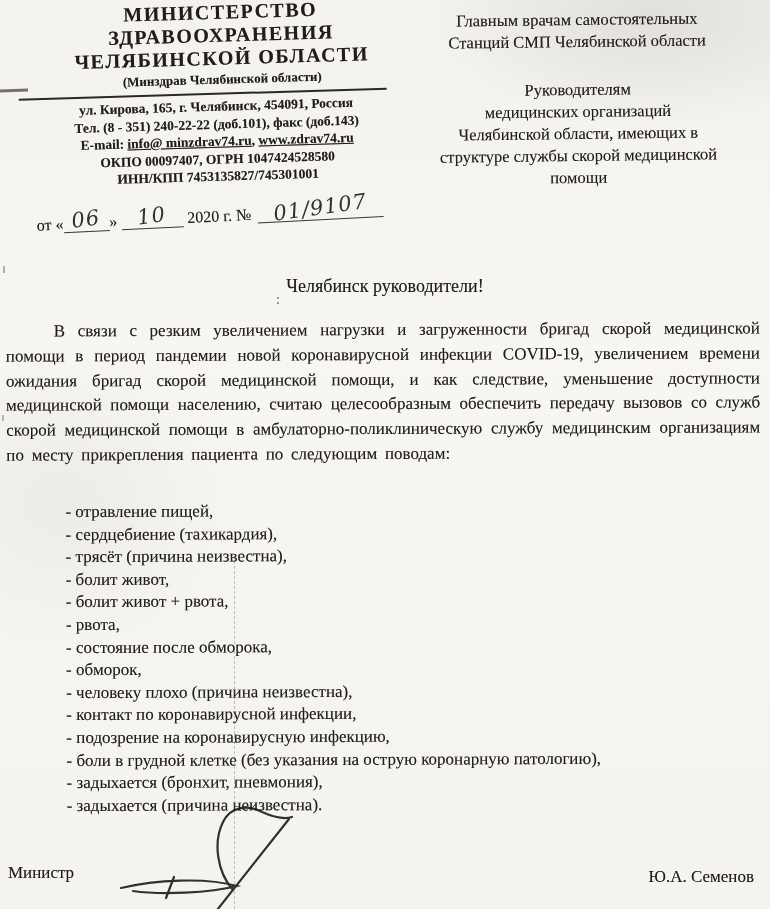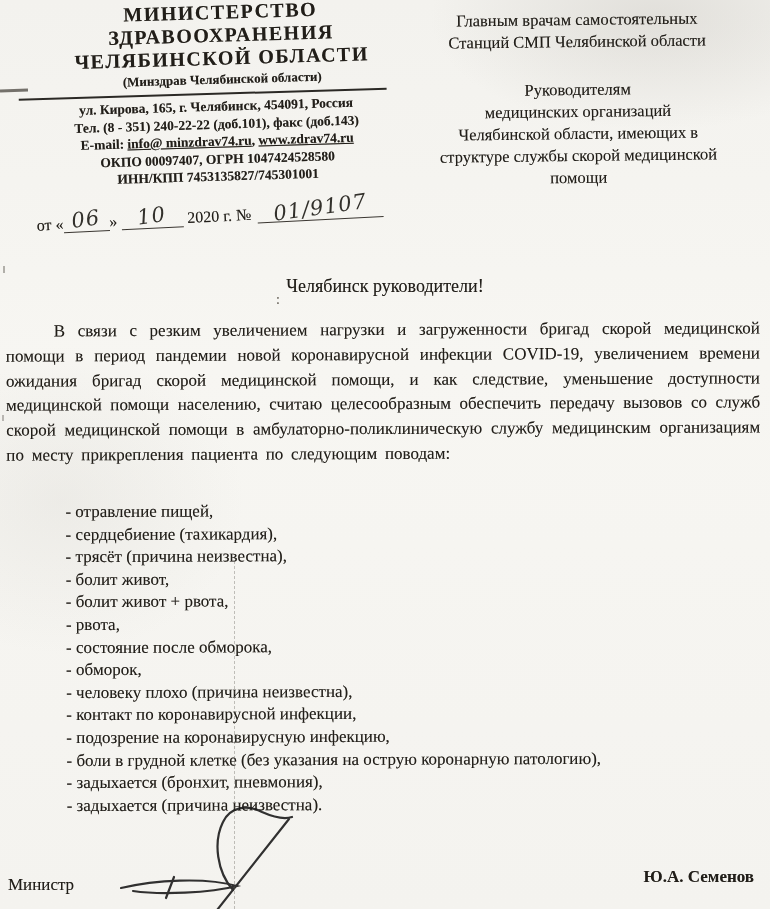--- a/index.html
+++ b/index.html
@@ -28,22 +28,22 @@
     display:inline-block; transform:rotate(-5deg); letter-spacing:1px; text-shadow:none;}
   .recipient{width:372px; padding-top:3px; text-align:center; font-size:16.5px; line-height:22px;
     transform:rotate(-0.7deg);}
   .rgap{height:26px;}
   .salutation{position:absolute; top:276px; left:0; width:100%; text-align:center; font-size:18px;}
   .body{position:absolute; top:318px; left:6px; width:754px; margin:0;
     text-align:justify; text-indent:48px; font-size:17px; line-height:24.8px; word-spacing:3.5px;
     transform:rotate(-0.25deg);}
   .reasons{position:absolute; top:500px; left:66px; margin:0; padding:0; list-style:none;
     font-size:17px; line-height:22.6px; transform:rotate(-0.25deg);}
-  .sig-title{position:absolute; top:863px; left:8px; font-size:17px;margin-top:12px;}
-  .sig-name{position:absolute; top:867px; right:16px; font-size:17px;font-weight:bold;}
+  .sig-title{position:absolute; top:863px; left:8px; font-size:17px;}
+  .sig-name{position:absolute; top:867px; right:16px; font-size:17px;}
   .sig-svg{position:absolute; left:75px; top:782px;}
   .crease{position:absolute; left:234px; top:556px; height:353px; width:0;
     border-left:1.5px dashed rgba(90,85,78,.35);}
   .noise{position:absolute; background:#4a463f;}
   .n1{left:0; top:89px; width:28px; height:3px; opacity:.75; transform:rotate(-2deg);}
   .n2{left:3px; top:266px; width:2px; height:7px; opacity:.4;}
   .n3{left:2px; top:415px; width:2px; height:6px; opacity:.35;}
   .colon-mark{position:absolute; left:276px; top:292px; color:#7a756d; font-size:14px; background:none;}
 </style>
 </head>

